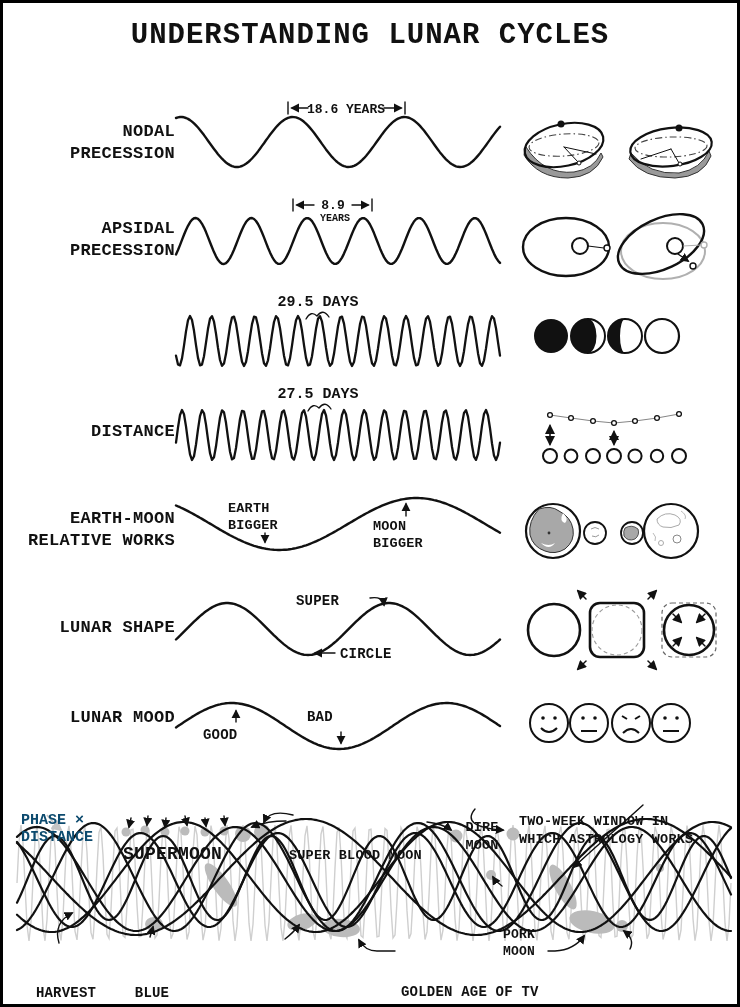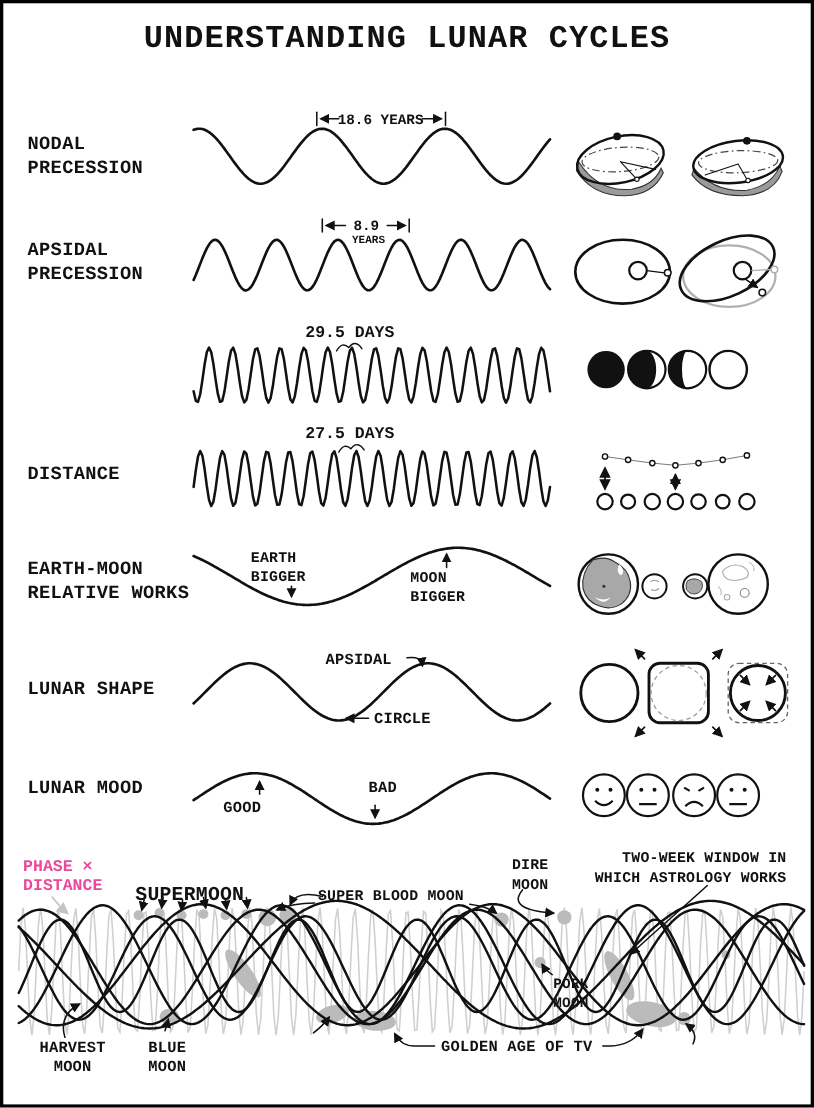--- a/index.html
+++ b/index.html
@@ -1,26 +1,26 @@
 <!DOCTYPE html>
 <html><head>
 <meta charset="utf-8">
 <style>
   html,body{margin:0;padding:0;background:#fff;}
   .page{position:relative;width:740px;height:1007px;background:#fff;border:3px solid #000;box-sizing:border-box;overflow:hidden;font-family:Liberation Mono, monospace;color:#111;}
   .title{position:absolute;top:16px;left:0;width:100%;text-align:center;font-size:29px;font-weight:600;letter-spacing:1px;}
-  .row-label{position:absolute;left:22px;width:150px;text-align:left;font-size:17px;font-weight:600;line-height:1.3;letter-spacing:.3px;}
+  .row-label{position:absolute;left:22px;width:150px;text-align:right;font-size:17px;font-weight:600;line-height:1.3;letter-spacing:.3px;}
   .wave-svg,.icon-svg,.bottom-svg{position:absolute;}
   .ann-text{font-size:13px;font-weight:600;fill:#111;}
   .ann-small{font-size:10px;font-weight:600;fill:#111;}
   .ann-big{font-size:15px;font-weight:600;fill:#111;}
   .mini-label{position:absolute;font-size:14px;font-weight:600;line-height:1.25;text-align:left;letter-spacing:.2px;}
-  .b-label{position:absolute;font-size:13.5px;font-weight:600;line-height:1.3;text-align:center;letter-spacing:.2px;}
+  .b-label{position:absolute;font-size:13.5px;font-weight:600;line-height:1.3;text-align:center;letter-spacing:.2px;margin-top:40px;}
   .nowrap{white-space:nowrap;}
-  .left-align{text-align:right;}
+  .left-align{text-align:left;}
   .watermark{position:absolute;font-size:15px;font-weight:600;line-height:1.15;white-space:pre-line;text-align:left;}
   .ink{stroke:#111;fill:none;stroke-linecap:round;stroke-linejoin:round;}
 </style>
 </head>
 <body>
 
 <div class="page">
 
   <svg width="0" height="0" style="position:absolute">
     <defs>
@@ -183,21 +183,21 @@
       <path d="M-18,2 Q-14,6 -16,10" fill="none" stroke="#bbb" stroke-width="1"></path>
     </g>
   </svg>
 
   <div class="row-label" style="top:614px">LUNAR SHAPE</div>
   <svg class="wave-svg" style="left:165px;top:580px" width="340" height="95">
     <path class="ink" stroke-width="2.4" d="M8.0,56.5L10.0,54.6L12.0,52.7L14.0,50.7L16.0,48.7L18.0,46.7L20.0,44.7L22.0,42.7L24.0,40.7L26.0,38.7L28.0,36.8L30.0,35.0L32.0,33.2L34.0,31.5L36.0,29.8L38.0,28.3L40.0,26.9L42.0,25.6L44.0,24.4L46.0,23.3L48.0,22.4L50.0,21.6L52.0,21.0L54.0,20.5L56.0,20.2L58.0,20.0L60.0,20.0L62.0,20.2L64.0,20.5L66.0,20.9L68.0,21.5L70.0,22.3L72.0,23.1L74.0,24.2L76.0,25.3L78.0,26.6L80.0,28.0L82.0,29.5L84.0,31.1L86.0,32.8L88.0,34.6L90.0,36.5L92.0,38.4L94.0,40.3L96.0,42.3L98.0,44.3L100.0,46.3L102.0,48.3L104.0,50.3L106.0,52.3L108.0,54.2L110.0,56.1L112.0,57.9L114.0,59.7L116.0,61.4L118.0,62.9L120.0,64.4L122.0,65.8L124.0,67.0L126.0,68.2L128.0,69.1L130.0,70.0L132.0,70.7L134.0,71.3L136.0,71.7L138.0,71.9L140.0,72.0L142.0,71.9L144.0,71.7L146.0,71.3L148.0,70.8L150.0,70.1L152.0,69.3L154.0,68.4L156.0,67.3L158.0,66.0L160.0,64.7L162.0,63.2L164.0,61.7L166.0,60.0L168.0,58.3L170.0,56.5L172.0,54.6L174.0,52.7L176.0,50.7L178.0,48.7L180.0,46.7L182.0,44.7L184.0,42.7L186.0,40.7L188.0,38.7L190.0,36.8L192.0,35.0L194.0,33.2L196.0,31.5L198.0,29.8L200.0,28.3L202.0,26.9L204.0,25.6L206.0,24.4L208.0,23.3L210.0,22.4L212.0,21.6L214.0,21.0L216.0,20.5L218.0,20.2L220.0,20.0L222.0,20.0L224.0,20.2L226.0,20.5L228.0,20.9L230.0,21.5L232.0,22.3L234.0,23.1L236.0,24.2L238.0,25.3L240.0,26.6L242.0,28.0L244.0,29.5L246.0,31.1L248.0,32.8L250.0,34.6L252.0,36.5L254.0,38.4L256.0,40.3L258.0,42.3L260.0,44.3L262.0,46.3L264.0,48.3L266.0,50.3L268.0,52.3L270.0,54.2L272.0,56.1L274.0,57.9L276.0,59.7L278.0,61.4L280.0,62.9L282.0,64.4L284.0,65.8L286.0,67.0L288.0,68.2L290.0,69.1L292.0,70.0L294.0,70.7L296.0,71.3L298.0,71.7L300.0,71.9L302.0,72.0L304.0,71.9L306.0,71.7L308.0,71.3L310.0,70.8L312.0,70.1L314.0,69.3L316.0,68.4L318.0,67.3L320.0,66.0L322.0,64.7L324.0,63.2L326.0,61.7L328.0,60.0L330.0,58.3L332.0,56.5"></path>
     <path class="ink" stroke-width="1.4" d="M202,15 Q215,13 216,22" marker-end="url(#ah)"></path>
     <path class="ink" stroke-width="1.4" d="M167,70 H147" marker-end="url(#ah)"></path>
   </svg>
-  <div class="mini-label nowrap" style="left:293px;top:590px">APSIDAL</div>
+  <div class="mini-label nowrap" style="left:293px;top:590px">SUPER</div>
   <div class="mini-label nowrap" style="left:337px;top:643px">CIRCLE</div>
   <svg class="icon-svg" style="left:515px;top:585px" width="215" height="90">
     <g>
       <circle cx="36" cy="42" r="26" fill="#fff" stroke="#111" stroke-width="2.6"></circle>
     </g>
     <g>
       <rect x="72" y="15" width="54" height="54" rx="10" fill="#fff" stroke="#111" stroke-width="2.6"></rect>
       <circle cx="99" cy="42" r="25" fill="none" stroke="#999" stroke-width="1.1" stroke-dasharray="4 3"></circle>
       <path class="ink" stroke-width="1.5" d="M68,11 L60,3" marker-end="url(#ah)"></path>
       <path class="ink" stroke-width="1.5" d="M130,11 L138,3" marker-end="url(#ah)"></path>
@@ -214,21 +214,21 @@
     </g>
   </svg>
 
   <div class="row-label" style="top:704px">LUNAR MOOD</div>
   <svg class="wave-svg" style="left:165px;top:675px" width="340" height="88">
     <path class="ink" stroke-width="2.4" d="M8.0,49.4L10.0,48.1L12.0,46.8L14.0,45.4L16.0,44.1L18.0,42.8L20.0,41.5L22.0,40.2L24.0,38.9L26.0,37.7L28.0,36.5L30.0,35.4L32.0,34.3L34.0,33.2L36.0,32.2L38.0,31.3L40.0,30.4L42.0,29.5L44.0,28.8L46.0,28.1L48.0,27.4L50.0,26.8L52.0,26.4L54.0,25.9L56.0,25.6L58.0,25.3L60.0,25.1L62.0,25.0L64.0,25.0L66.0,25.0L68.0,25.2L70.0,25.4L72.0,25.7L74.0,26.0L76.0,26.5L78.0,27.0L80.0,27.5L82.0,28.2L84.0,28.9L86.0,29.7L88.0,30.5L90.0,31.4L92.0,32.4L94.0,33.4L96.0,34.5L98.0,35.6L100.0,36.8L102.0,38.0L104.0,39.2L106.0,40.4L108.0,41.7L110.0,43.0L112.0,44.4L114.0,45.7L116.0,47.0L118.0,48.4L120.0,49.7L122.0,51.1L124.0,52.4L126.0,53.7L128.0,55.0L130.0,56.3L132.0,57.5L134.0,58.7L136.0,59.9L138.0,61.0L140.0,62.1L142.0,63.2L144.0,64.1L146.0,65.1L148.0,65.9L150.0,66.8L152.0,67.5L154.0,68.2L156.0,68.8L158.0,69.3L160.0,69.8L162.0,70.2L164.0,70.5L166.0,70.7L168.0,70.9L170.0,71.0L172.0,71.0L174.0,70.9L176.0,70.8L178.0,70.5L180.0,70.2L182.0,69.8L184.0,69.4L186.0,68.8L188.0,68.2L190.0,67.6L192.0,66.8L194.0,66.0L196.0,65.1L198.0,64.2L200.0,63.2L202.0,62.2L204.0,61.1L206.0,60.0L208.0,58.8L210.0,57.6L212.0,56.4L214.0,55.1L216.0,53.8L218.0,52.5L220.0,51.2L222.0,49.8L224.0,48.5L226.0,47.1L228.0,45.8L230.0,44.5L232.0,43.1L234.0,41.8L236.0,40.5L238.0,39.3L240.0,38.0L242.0,36.8L244.0,35.7L246.0,34.6L248.0,33.5L250.0,32.5L252.0,31.5L254.0,30.6L256.0,29.8L258.0,29.0L260.0,28.2L262.0,27.6L264.0,27.0L266.0,26.5L268.0,26.0L270.0,25.7L272.0,25.4L274.0,25.2L276.0,25.1L278.0,25.0L280.0,25.0L282.0,25.1L284.0,25.3L286.0,25.6L288.0,25.9L290.0,26.3L292.0,26.8L294.0,27.4L296.0,28.0L298.0,28.7L300.0,29.5L302.0,30.3L304.0,31.2L306.0,32.1L308.0,33.1L310.0,34.2L312.0,35.3L314.0,36.4L316.0,37.6L318.0,38.8L320.0,40.1L322.0,41.4L324.0,42.7L326.0,44.0L328.0,45.3L330.0,46.7L332.0,48.0"></path>
     <path class="ink" stroke-width="1.4" d="M68,44 V33" marker-end="url(#ah)"></path>
     <path class="ink" stroke-width="1.4" d="M173,54 V65" marker-end="url(#ah)"></path>
   </svg>
   <div class="mini-label nowrap" style="left:200px;top:724px">GOOD</div>
-  <div class="mini-label nowrap" style="left:332px;top:706px">BAD</div>
+  <div class="mini-label nowrap" style="left:304px;top:706px">BAD</div>
   <svg class="icon-svg" style="left:515px;top:693px" width="215" height="58">
     <g transform="translate(31,27)">
       <circle r="19" fill="#fff" stroke="#111" stroke-width="2"></circle>
       <circle cx="-6" cy="-5" r="1.8" fill="#111"></circle>
         <circle cx="6" cy="-5" r="1.8" fill="#111"></circle>
       <path d="M-8,5 Q0,13 8,5" fill="none" stroke="#111" stroke-width="2"></path>
     </g>
     <g transform="translate(71,27)">
       <circle r="19" fill="#fff" stroke="#111" stroke-width="2"></circle>
       <circle cx="-6" cy="-5" r="1.8" fill="#111"></circle>
@@ -299,21 +299,21 @@
       <path class="ink" stroke-width="1.4" d="M499,121 Q493,117 490,112" marker-end="url(#ah)"></path>
       <path class="ink" stroke-width="1.4" d="M56,178 Q50,158 69,148" marker-end="url(#ah)"></path>
       <path class="ink" stroke-width="1.4" d="M147,172 L150,162" marker-end="url(#ah)"></path>
       <path class="ink" stroke-width="1.4" d="M282,174 Q291,167 296,160" marker-end="url(#ah)"></path>
       <path class="ink" stroke-width="1.4" d="M392,186 H374 Q362,186 356,175" marker-end="url(#ah)"></path>
       <path class="ink" stroke-width="1.4" d="M545,186 H552 Q571,185 581,171" marker-end="url(#ah)"></path>
       <path class="ink" stroke-width="1.4" d="M627,184 Q632,174 621,166" marker-end="url(#ah)"></path>
     </g>
   </svg>
 
-  <div class="watermark" style="left:18px;top:777px;color:#ec4899">PHASE ×
+  <div class="watermark" style="left:18px;top:809px;color:#0c4a6e">PHASE ×
 DISTANCE</div>
   <div class="b-label nowrap" style="left:120px;top:800px;font-size:18px">SUPERMOON</div>
   <div class="b-label nowrap" style="left:286px;top:804px">SUPER BLOOD MOON</div>
   <div class="b-label" style="left:450px;top:776px;width:58px">DIRE MOON</div>
   <div class="b-label left-align" style="left:516px;top:770px;width:196px">TWO-WEEK WINDOW IN WHICH ASTROLOGY WORKS</div>
   <div class="b-label" style="left:487px;top:884px;width:58px;font-size:13px">PORK MOON</div>
   <div class="b-label" style="left:22px;top:941px;width:82px;font-size:14px">HARVEST MOON</div>
   <div class="b-label" style="left:120px;top:941px;width:58px;font-size:14px">BLUE MOON</div>
   <div class="b-label nowrap" style="left:398px;top:940px;font-size:14px">GOLDEN AGE OF TV</div>
 

